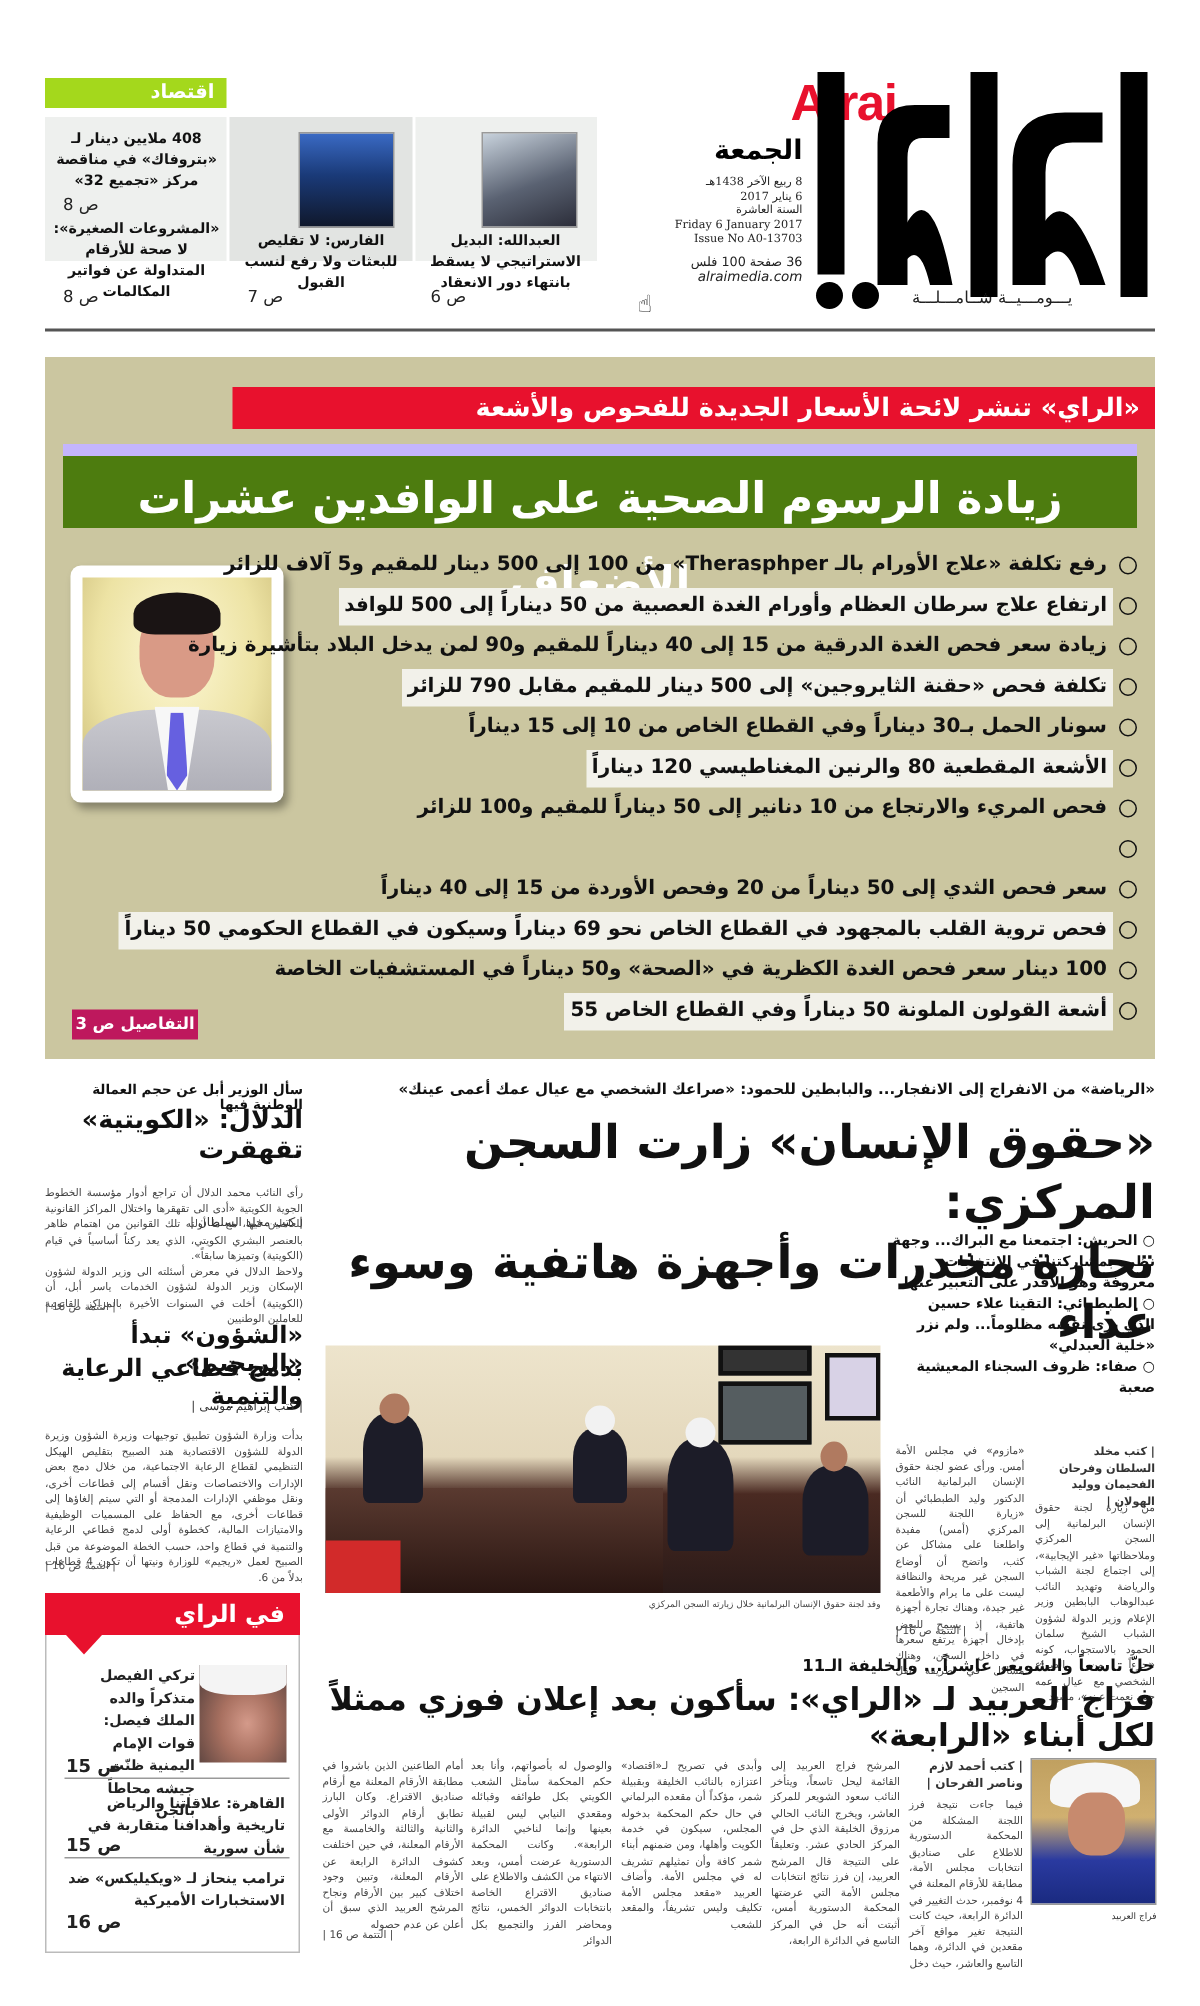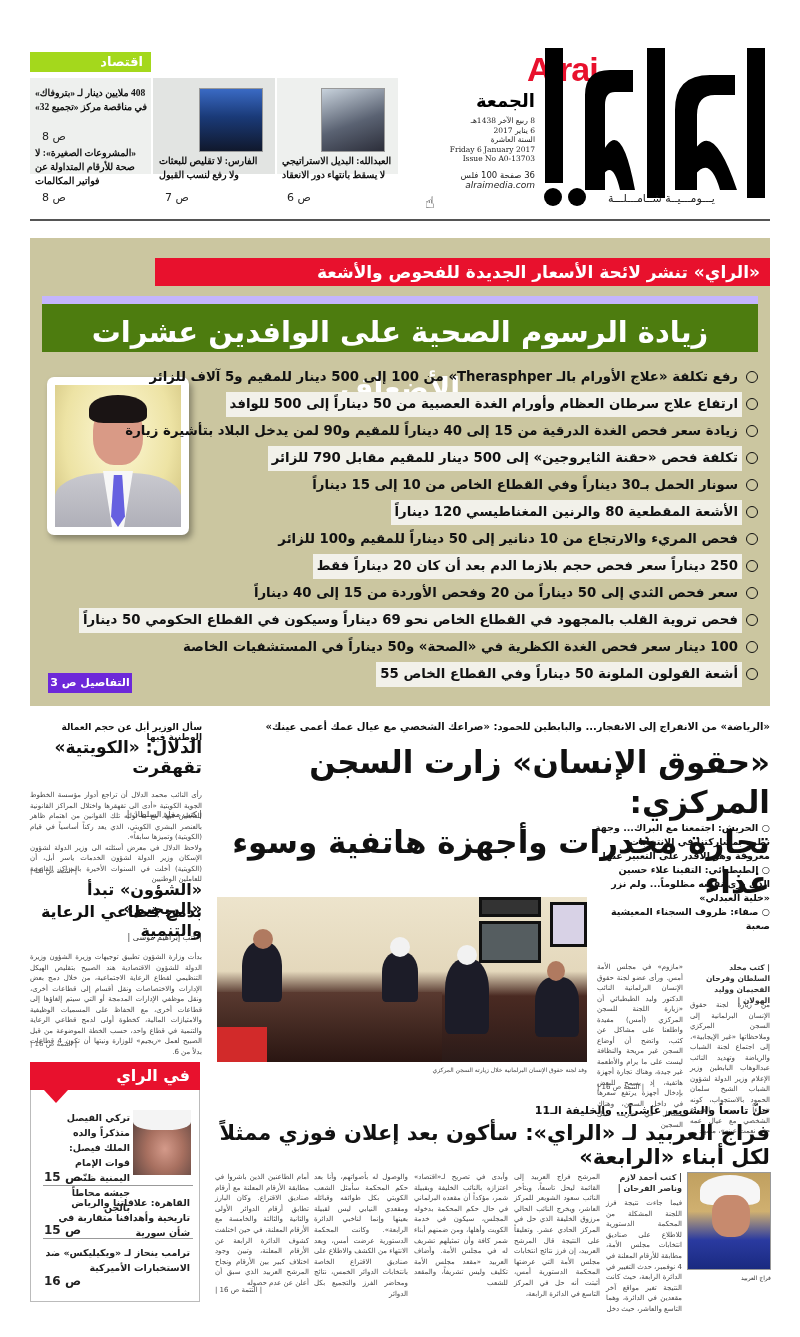--- a/index.html
+++ b/index.html
@@ -23,40 +23,40 @@
   
   .sec-head { top: 52px; height: 20px; color: #fff; font-size: 13px; font-weight: bold; padding: 1px 8px; line-height: 18px; }
   .sec-local { left: 152px; width: 246px; background: #e8112d; }
   .sec-econ { left: 30px; width: 121px; background: #a4d81c; }
   .teaser { top: 78px; height: 96px; background: #eef0ee; }
   .teaser-local1 { left: 277px; width: 121px; }
   .teaser-local2 { left: 153px; width: 122px; background: #e2e4e2; }
   .teaser-econ { left: 30px; width: 121px; }
   .t-photo { position: absolute; top: 10px; width: 64px; height: 64px; background: linear-gradient(160deg,#c8d2dc 0%,#5a6272 55%,#2c2e3a 100%); border: 1px solid #999; }
   .t-photo2 { background: linear-gradient(180deg,#3a6ac4 0%,#1a3a78 45%,#10182c 100%); }
-  .t-text { position: absolute; font-size: 9.5px; font-weight: bold; line-height: 14px; text-align: left; color: #111; font-family: Liberation Serif, serif; }
+  .t-text { position: absolute; font-size: 9.5px; font-weight: bold; line-height: 14px; text-align: center; color: #111; }
   .t-page { position: absolute; font-size: 11px; font-weight: normal; color: #222; }
 
   
   .lead-box { left: 30px; top: 238px; width: 740px; height: 468px; background: #cbc6a0; }
   .lead-kicker { left: 155px; top: 258px; width: 615px; height: 28px; background: #e8112d; color: #fff; font-size: 17px; font-weight: bold; line-height: 28px; padding-right: 10px; text-align: right; }
   .lead-title { left: 42px; top: 296px; width: 716px; height: 56px; background: #4d7c0f; color: #fff; font-size: 29px; font-weight: bold; line-height: 56px; text-align: center; border-top: 8px solid #c4b5fd; }
   .bullets { right: 40px; top: 365px; width: 560px; }
   .bullet { display: flex; flex-direction: row; justify-content: flex-start; margin-bottom: 2.5px; height: 24.5px; }
   .bullet span.txt { display: inline-block; padding: 0 4px; font-size: 13.3px; font-weight: bold; line-height: 24px; white-space: nowrap; color: #111; }
   .bullet.alt span.txt { background: #f2f1ea; }
   .bullet .ring { display: inline-block; width: 12px; height: 12px; border: 1.6px solid #111; border-radius: 50%; margin: 6px 2px 0 4px; flex: none; }
   .portrait-frame { left: 47px; top: 377px; width: 142px; height: 158px; background: #fff; border-radius: 7px; box-shadow: 3px 4px 6px rgba(0,0,0,0.35); padding: 8px; }
   .portrait { width: 126px; height: 142px; background: radial-gradient(ellipse at 50% 35%, #fdf8d6 0%, #ede3a4 60%, #cbbc78 100%); position: relative; overflow: hidden; }
   .face { position: absolute; left: 38px; top: 18px; width: 50px; height: 62px; background: #d99a86; border-radius: 45% 45% 42% 42%; }
   .hair { position: absolute; left: 34px; top: 10px; width: 58px; height: 28px; background: #1a1414; border-radius: 50% 50% 25% 25%; }
   .suit { position: absolute; left: 0; top: 88px; width: 126px; height: 60px; background: linear-gradient(180deg,#c9c9cf,#adadb6); border-radius: 40% 40% 0 0; }
   .shirt { position: absolute; left: 48px; top: 86px; width: 30px; height: 56px; background: #f7f7f7; clip-path: polygon(0 0,100% 0,70% 100%,30% 100%); }
   .tie { position: absolute; left: 56px; top: 90px; width: 14px; height: 52px; background: #6660e0; clip-path: polygon(20% 0,80% 0,100% 80%,50% 100%,0 80%); }
-  .details-badge { left: 48px; top: 673px; width: 84px; height: 20px; background: #6d28d9; color: #fff; font-size: 11px; font-weight: bold; line-height: 20px; text-align: center; }
+  .details-badge { left: 48px; top: 673px; width: 84px; height: 20px; background: #be185d; color: #fff; font-size: 11px; font-weight: bold; line-height: 20px; text-align: center; }
 
   
   .lc { left: 30px; width: 172px; text-align: right; }
   .lc-kicker { top: 722px; font-size: 9px; font-weight: bold; }
   .lc-head { top: 737px; font-size: 17px; font-weight: bold; }
   .lc-byline { top: 767px; font-size: 8px; color: #333; margin-top: 43px; }
   .lc-body { font-size: 7px; line-height: 10.5px; color: #444; text-align: justify; }
   .lc-cont { font-size: 7px; color: #555; }
   .lc-head2 { top: 876px; font-size: 16px; font-weight: bold; }
   .lc-head3 { top: 898px; font-size: 16px; font-weight: bold; }
@@ -190,21 +190,20 @@
   <div class="bullet alt">
       <i class="ring"></i>
       <span class="txt">الأشعة المقطعية 80 والرنين المغناطيسي 120 ديناراً</span>
     </div>
   <div class="bullet">
       <i class="ring"></i>
       <span class="txt">فحص المريء والارتجاع من 10 دنانير إلى 50 ديناراً للمقيم و100 للزائر</span>
     </div>
   <div class="bullet alt">
       <i class="ring"></i>
-      <span class="txt">250 ديناراً سعر فحص حجم بلازما الدم بعد أن كان 20 ديناراً فقط</span>
     </div>
   <div class="bullet">
       <i class="ring"></i>
       <span class="txt">سعر فحص الثدي إلى 50 ديناراً من 20 وفحص الأوردة من 15 إلى 40 ديناراً</span>
     </div>
   <div class="bullet alt">
       <i class="ring"></i>
       <span class="txt">فحص تروية القلب بالمجهود في القطاع الخاص نحو 69 ديناراً وسيكون في القطاع الحكومي 50 ديناراً</span>
     </div>
   <div class="bullet">

